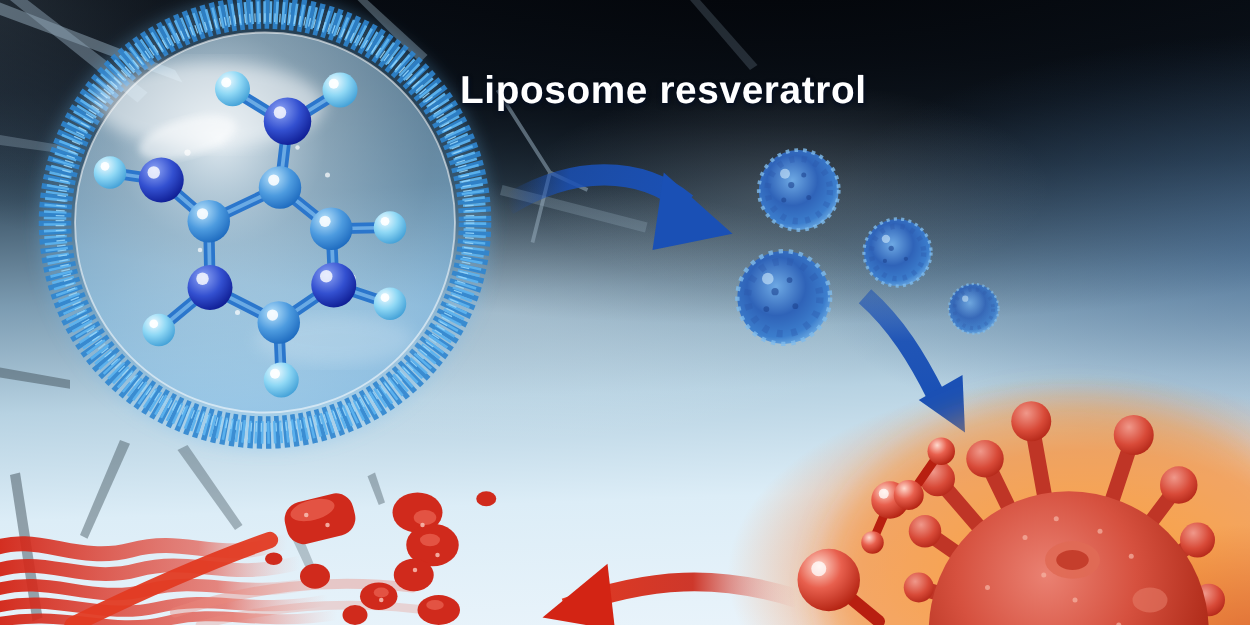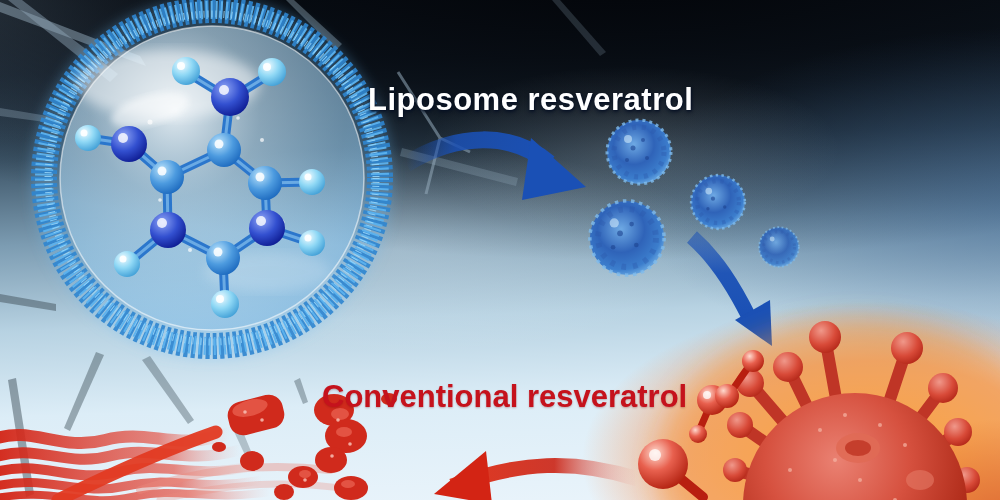--- a/index.html
+++ b/index.html
@@ -12,21 +12,21 @@
       radial-gradient(90% 58% at 62% -6%, rgba(2,4,8,.94) 0%, rgba(4,8,14,.78) 45%, rgba(10,16,24,0) 100%),
       radial-gradient(38% 38% at 0% 0%, rgba(96,116,132,.50), rgba(96,116,132,0) 75%);}
   #bg-right{background:radial-gradient(55% 48% at 103% 40%, rgba(56,94,138,.55), rgba(56,94,138,0) 72%);}
   #bg-fog{background:
       radial-gradient(46% 30% at 40% 50%, rgba(240,248,252,.25), rgba(240,248,252,0) 70%),
       radial-gradient(30% 24% at 63% 30%, rgba(188,204,216,.20), rgba(188,204,216,0) 70%);}
   #bg-glow{background:radial-gradient(40% 44% at 87% 92%, rgba(255,166,60,.95) 0%,
       rgba(252,122,40,.55) 45%, rgba(250,110,40,0) 72%);}
   #bg-corner{background:radial-gradient(22% 27% at 101% 104%, rgba(192,42,20,.75), rgba(192,42,20,0) 75%);}
   #art{position:absolute;inset:0;width:100%;height:100%;}
-  .label{position:absolute;font-weight:bold;white-space:nowrap;margin-top:28px;}
+  .label{position:absolute;font-weight:bold;white-space:nowrap;}
   #label-top{left:368px;top:54px;font-size:31px;color:#ffffff;letter-spacing:.5px;
      text-shadow:0 2px 4px rgba(5,15,35,.9),1px 1px 2px rgba(5,15,35,.8);}
   #label-bottom{left:322px;top:351px;font-size:31px;color:#c5121c;
      text-shadow:0 1px 2px rgba(120,10,10,.3);}
 </style>
 </head>
 <body>
 
 <div id="scene">
   <div class="bg" id="bg-base"></div>
@@ -344,14 +344,13 @@
         <circle cx="655" cy="455" r="6" fill="#fff" opacity=".75"></circle>
       <circle cx="712" cy="400" r="15" fill="url(#gRedBall)"></circle>
         <circle cx="707" cy="395" r="4" fill="#fff" opacity=".75"></circle>
       <circle cx="698" cy="434" r="9" fill="url(#gRedBall)"></circle>
       <circle cx="753" cy="361" r="11" fill="url(#gRedBall)"></circle>
       <circle cx="727" cy="396" r="12" fill="url(#gRedBall)"></circle>
     </g>
   </svg>
 
   <div class="label" id="label-top">Liposome resveratrol</div>
-  <div class="label" id="label-bottom">Conventional resveratrol</div>
 </div>
 
 </body></html>

